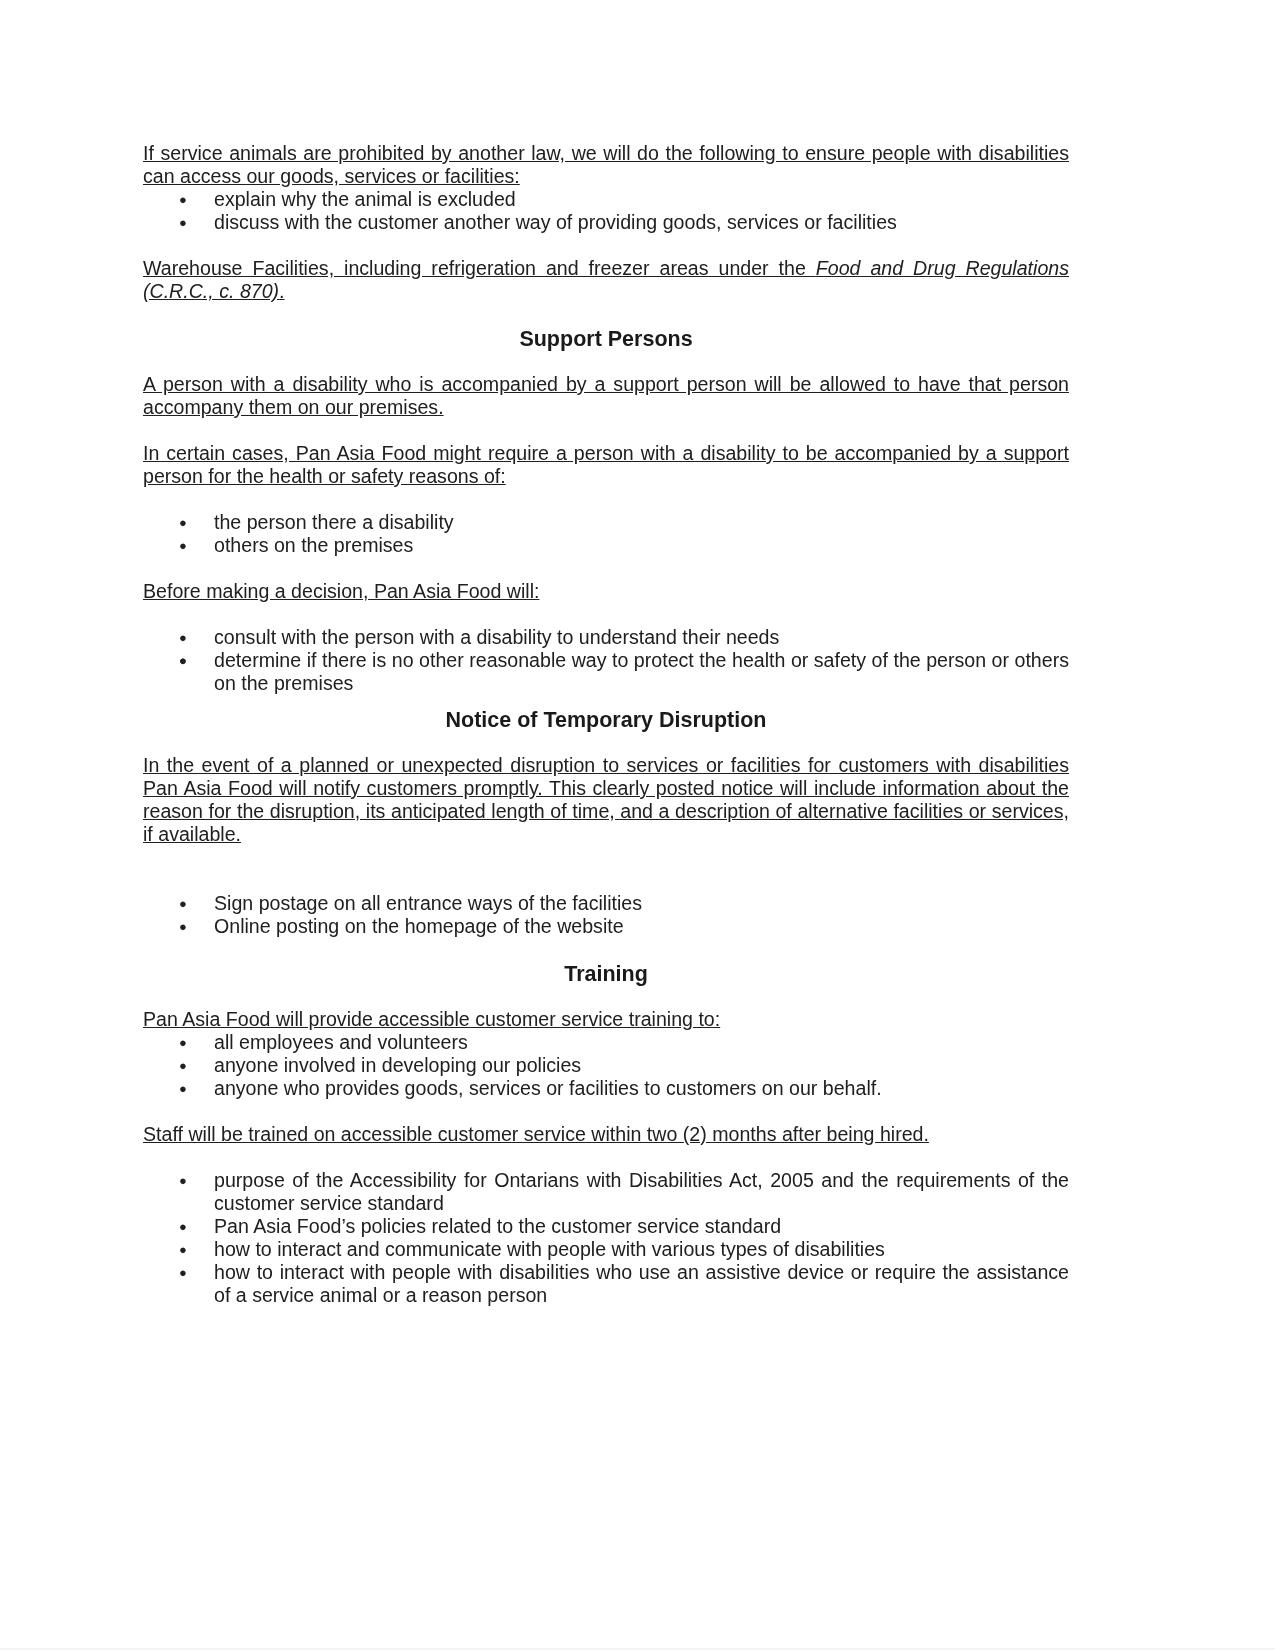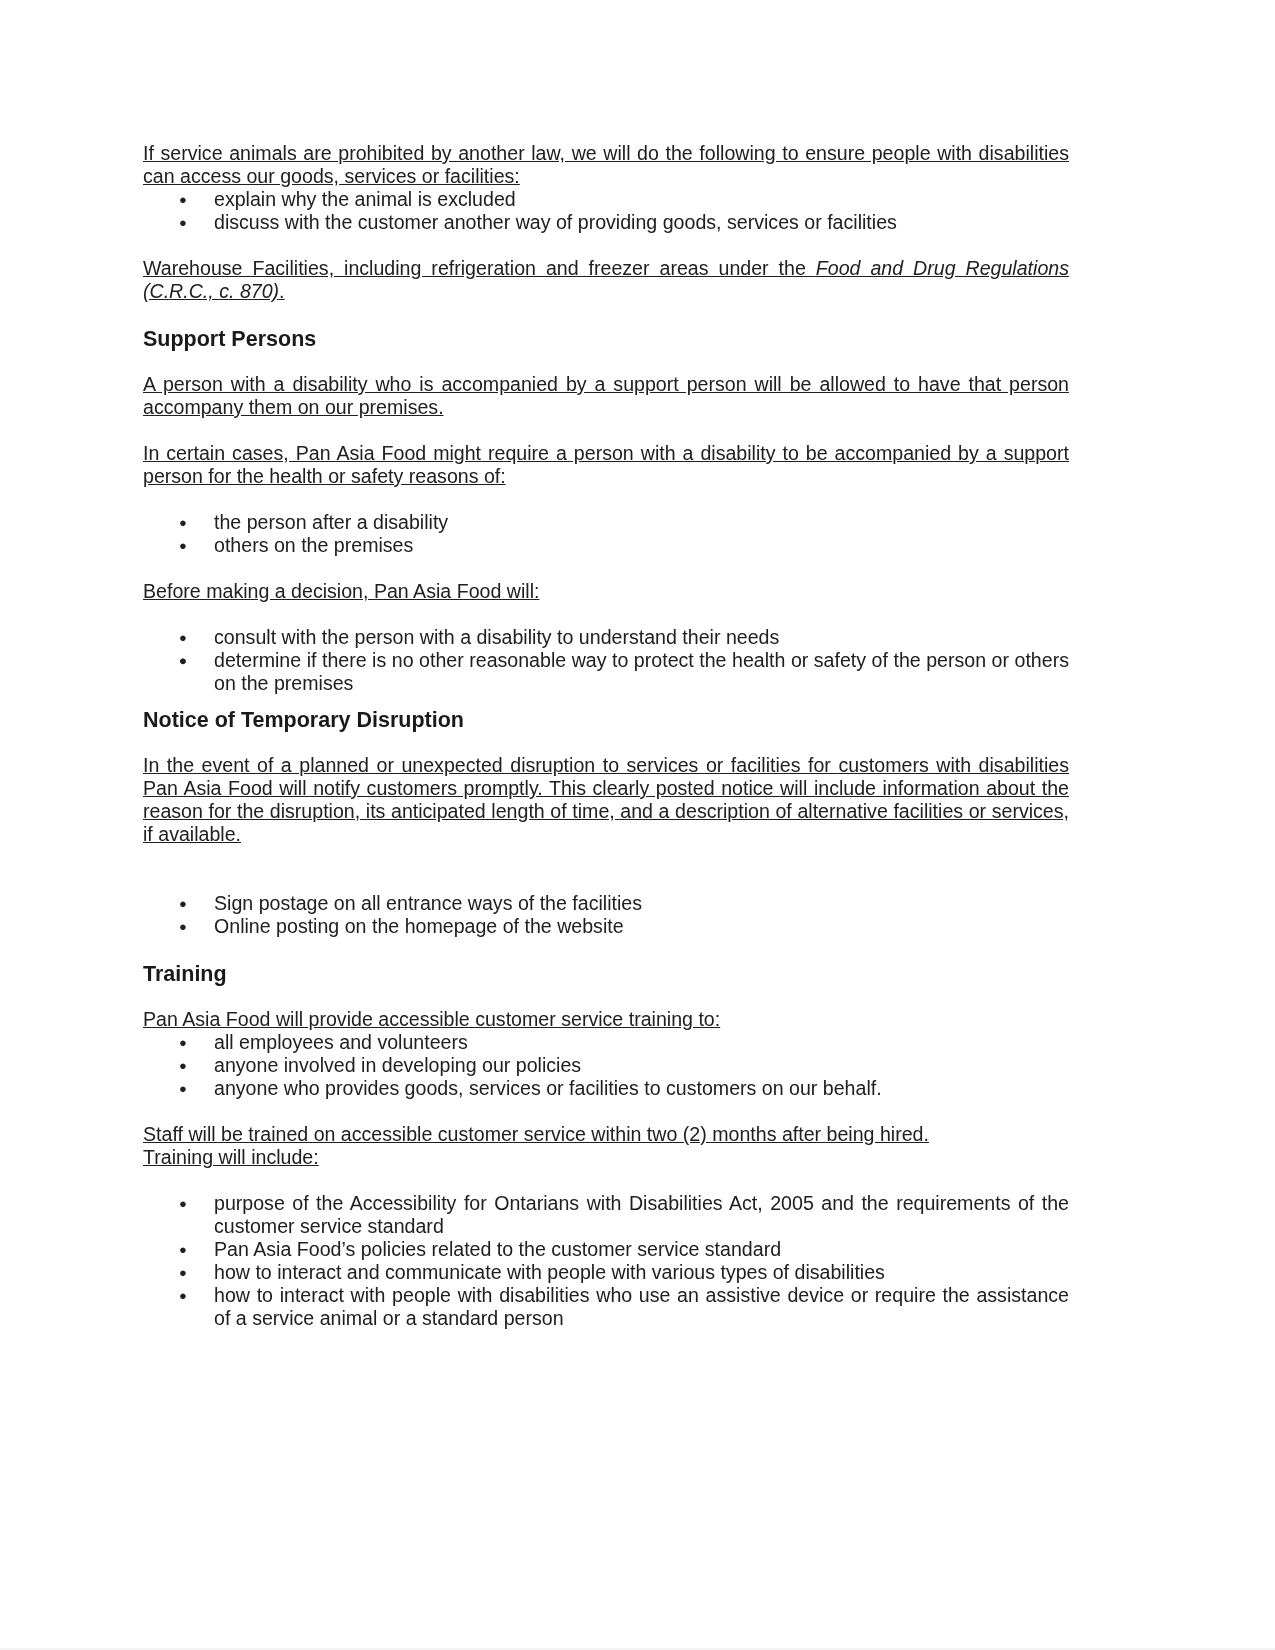--- a/index.html
+++ b/index.html
@@ -4,21 +4,21 @@
   <style>
     html, body { margin: 0; padding: 0; background: #ffffff; }
     body { width: 1275px; height: 1650px; position: relative; overflow: hidden; }
     .page {
       position: absolute; left: 143px; top: 142px; width: 926px;
       font-family: "Liberation Sans", sans-serif;
       font-size: 19.6px; line-height: 23px; color: #202020;
     }
     p { margin: 0; text-align: justify; text-decoration: underline; }
     .gap { height: 23px; }
-    h2 { margin: 0; font-size: 21.5px; font-weight: bold; line-height: 26px; color: #1a1a1a; padding-top: 2px; }
+    h2 { margin: 0; font-size: 21.5px; font-weight: bold; line-height: 26px; color: #1a1a1a; padding-top: 2px; text-align: center; }
     .gap-h { height: 21px; }
     ul { list-style: none; margin: 0; padding: 0; }
     li { position: relative; padding-left: 71px; text-align: justify; }
     li .bullet { position: absolute; left: 36px; top: 0; width: 20px; font-size: 13px; line-height: 23px; }
     em { font-style: italic; }
     .footer-line { position: absolute; left: 0; bottom: 0; width: 1275px; height: 2px; background: #f4f4f4; }
   </style>
 </head>
 <body>
 
@@ -33,21 +33,21 @@
   <p><span>Warehouse Facilities, including refrigeration and freezer areas under the </span><em>Food and Drug Regulations (C.R.C., c. 870)</em><span>.</span></p>
   <div class="gap-h"></div>
 
   <h2>Support Persons</h2>
   <div class="gap-h"></div>
   <p>A person with a disability who is accompanied by a support person will be allowed to have that person accompany them on our premises.</p>
   <div class="gap"></div>
   <p>In certain cases, Pan Asia Food might require a person with a disability to be accompanied by a support person for the health or safety reasons of:</p>
   <div class="gap"></div>
   <ul>
-    <li><span class="bullet">●</span><span>the person after a disability</span></li>
+    <li><span class="bullet">●</span><span>the person there a disability</span></li>
     <li><span class="bullet">●</span><span>others on the premises</span></li>
   </ul>
   <div class="gap"></div>
   <p>Before making a decision, Pan Asia Food will:</p>
   <div class="gap"></div>
   <ul>
     <li><span class="bullet">●</span><span>consult with the person with a disability to understand their needs</span></li>
     <li><span class="bullet">●</span></li>
     <li><span class="bullet">●</span><span>determine if there is no other reasonable way to protect the health or safety of the person or others on the premises</span></li>
   </ul>
@@ -67,23 +67,22 @@
   <h2>Training</h2>
   <div class="gap-h"></div>
   <p>Pan Asia Food will provide accessible customer service training to:</p>
   <ul>
     <li><span class="bullet">●</span><span>all employees and volunteers</span></li>
     <li><span class="bullet">●</span><span>anyone involved in developing our policies</span></li>
     <li><span class="bullet">●</span><span>anyone who provides goods, services or facilities to customers on our behalf.</span></li>
   </ul>
   <div class="gap"></div>
   <p>Staff will be trained on accessible customer service within two (2) months after being hired.</p>
-  <p>Training will include:</p>
   <div class="gap"></div>
   <ul>
     <li><span class="bullet">●</span><span>purpose of the Accessibility for Ontarians with Disabilities Act, 2005 and the requirements of the customer service standard</span></li>
     <li><span class="bullet">●</span><span>Pan Asia Food’s policies related to the customer service standard</span></li>
     <li><span class="bullet">●</span><span>how to interact and communicate with people with various types of disabilities</span></li>
-    <li><span class="bullet">●</span><span>how to interact with people with disabilities who use an assistive device or require the assistance of a service animal or a standard person</span></li>
+    <li><span class="bullet">●</span><span>how to interact with people with disabilities who use an assistive device or require the assistance of a service animal or a reason person</span></li>
   </ul>
 </div>
 
 <div class="footer-line"></div>
 
 </body></html>

